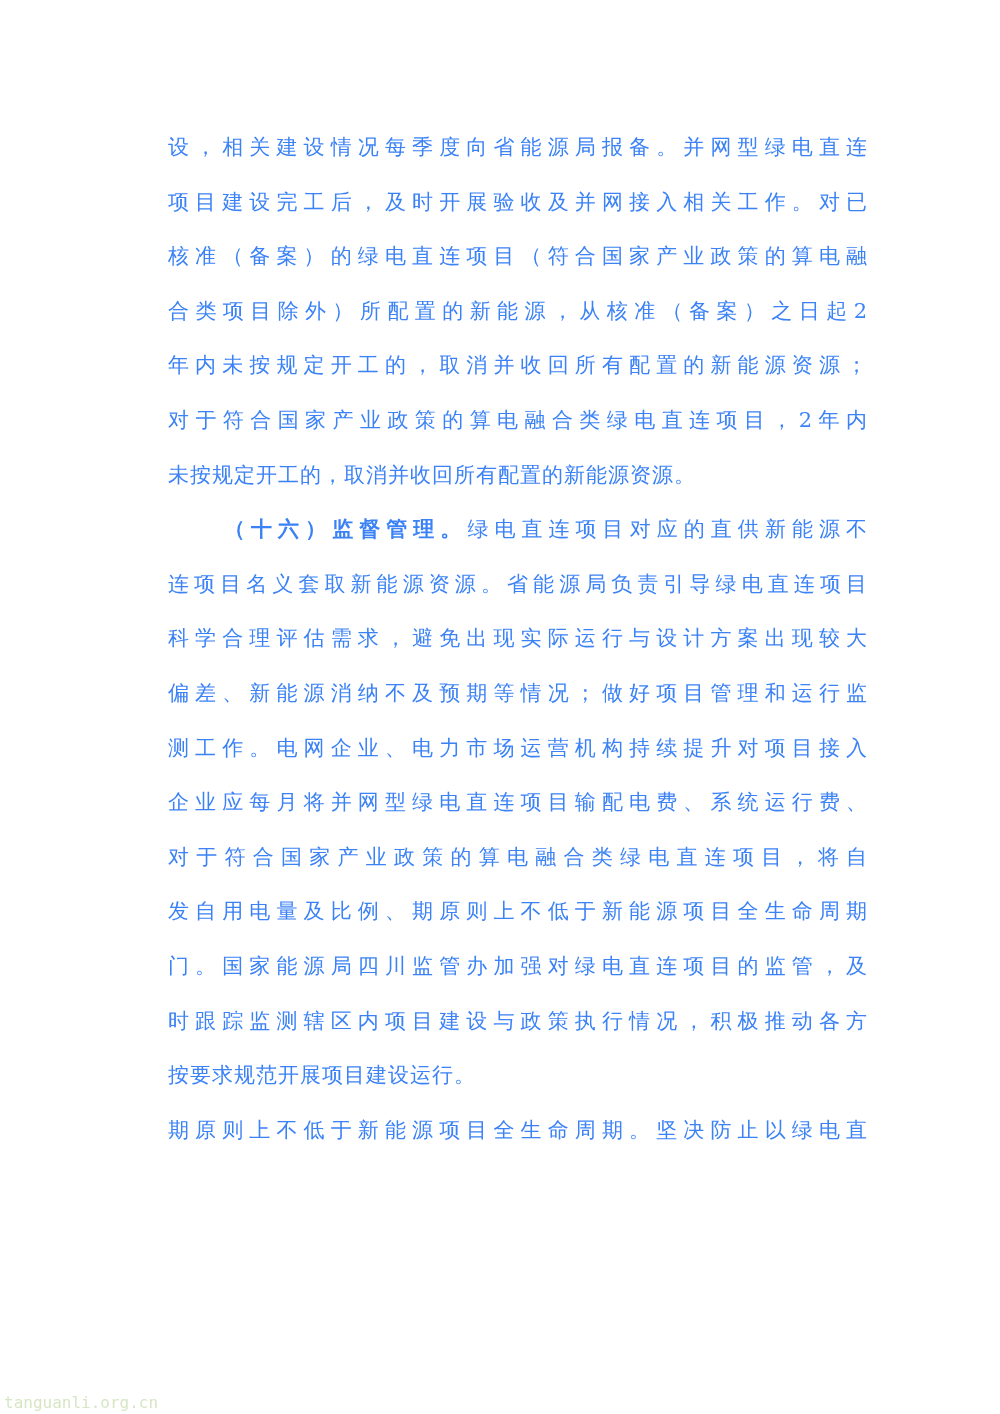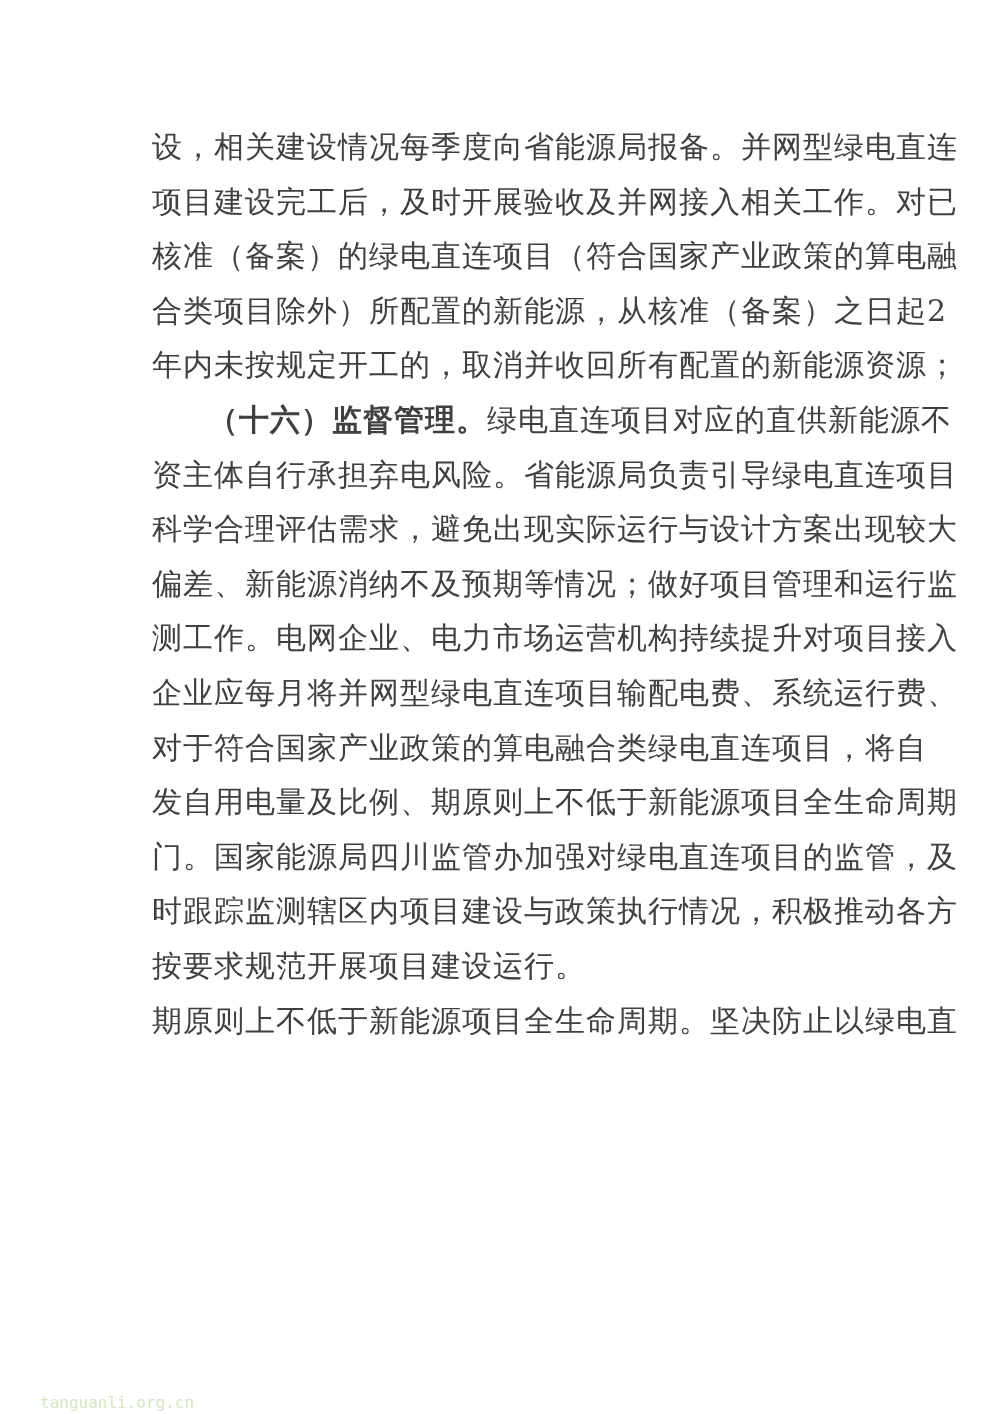--- a/index.html
+++ b/index.html
@@ -1,62 +1,63 @@
 <!DOCTYPE html>
 <html><head>
 <meta charset="utf-8">
 <style>
   html, body { margin: 0; padding: 0; background: #ffffff; }
   body { width: 1000px; height: 1414px; position: relative; overflow: hidden; }
   .page {
     position: absolute;
-    left: 152px;
+    left: 168px;
     top: 127px;
     width: 700px;
     font-family: "DejaVu Serif", "Liberation Serif", serif;
-    font-size: 30px;
-    color: #404040;
+    font-size: 21px;
+    color: #3b82f6;
   }
   .line {
     height: 54.6px;
     line-height: 40px;
     white-space: nowrap;
     text-align: justify;
     text-align-last: justify;
     letter-spacing: 1px;
   }
   .line.last { text-align-last: left; }
   .line.indent { padding-left: 56px; }
   .bold { font-weight: bold; font-family: "DejaVu Sans", "Liberation Sans", sans-serif; }
   .watermark {
     position: absolute;
     left: 4px;
     top: 1393px;
     font-family: "DejaVu Sans Mono", "Liberation Mono", monospace;
     font-size: 16px;
     color: #d6e6c4;
-    margin-left: 36px;
   }
 </style>
 </head>
 <body>
 
 <div class="page">
 
   <div>
     <div class="line">设，相关建设情况每季度向省能源局报备。并网型绿电直连</div>
     <div class="line">项目建设完工后，及时开展验收及并网接入相关工作。对已</div>
     <div class="line">核准（备案）的绿电直连项目（符合国家产业政策的算电融</div>
     <div class="line">合类项目除外）所配置的新能源，从核准（备案）之日起2</div>
     <div class="line">年内未按规定开工的，取消并收回所有配置的新能源资源；</div>
+    <div class="line">对于符合国家产业政策的算电融合类绿电直连项目，2年内</div>
+    <div class="line last">未按规定开工的，取消并收回所有配置的新能源资源。</div>
   </div>
 
   <div>
     <div class="line indent"><span class="bold">（十六）监督管理。</span><span>绿电直连项目对应的直供新能源不</span></div>
-    <div class="line">资主体自行承担弃电风险。省能源局负责引导绿电直连项目</div>
+    <div class="line">连项目名义套取新能源资源。省能源局负责引导绿电直连项目</div>
     <div class="line">科学合理评估需求，避免出现实际运行与设计方案出现较大</div>
     <div class="line">偏差、新能源消纳不及预期等情况；做好项目管理和运行监</div>
     <div class="line">测工作。电网企业、电力市场运营机构持续提升对项目接入</div>
     <div class="line">企业应每月将并网型绿电直连项目输配电费、系统运行费、</div>
     <div class="line">对于符合国家产业政策的算电融合类绿电直连项目，将自</div>
     <div class="line">发自用电量及比例、期原则上不低于新能源项目全生命周期</div>
     <div class="line">门。国家能源局四川监管办加强对绿电直连项目的监管，及</div>
     <div class="line">时跟踪监测辖区内项目建设与政策执行情况，积极推动各方</div>
     <div class="line last">按要求规范开展项目建设运行。</div>
   </div>

